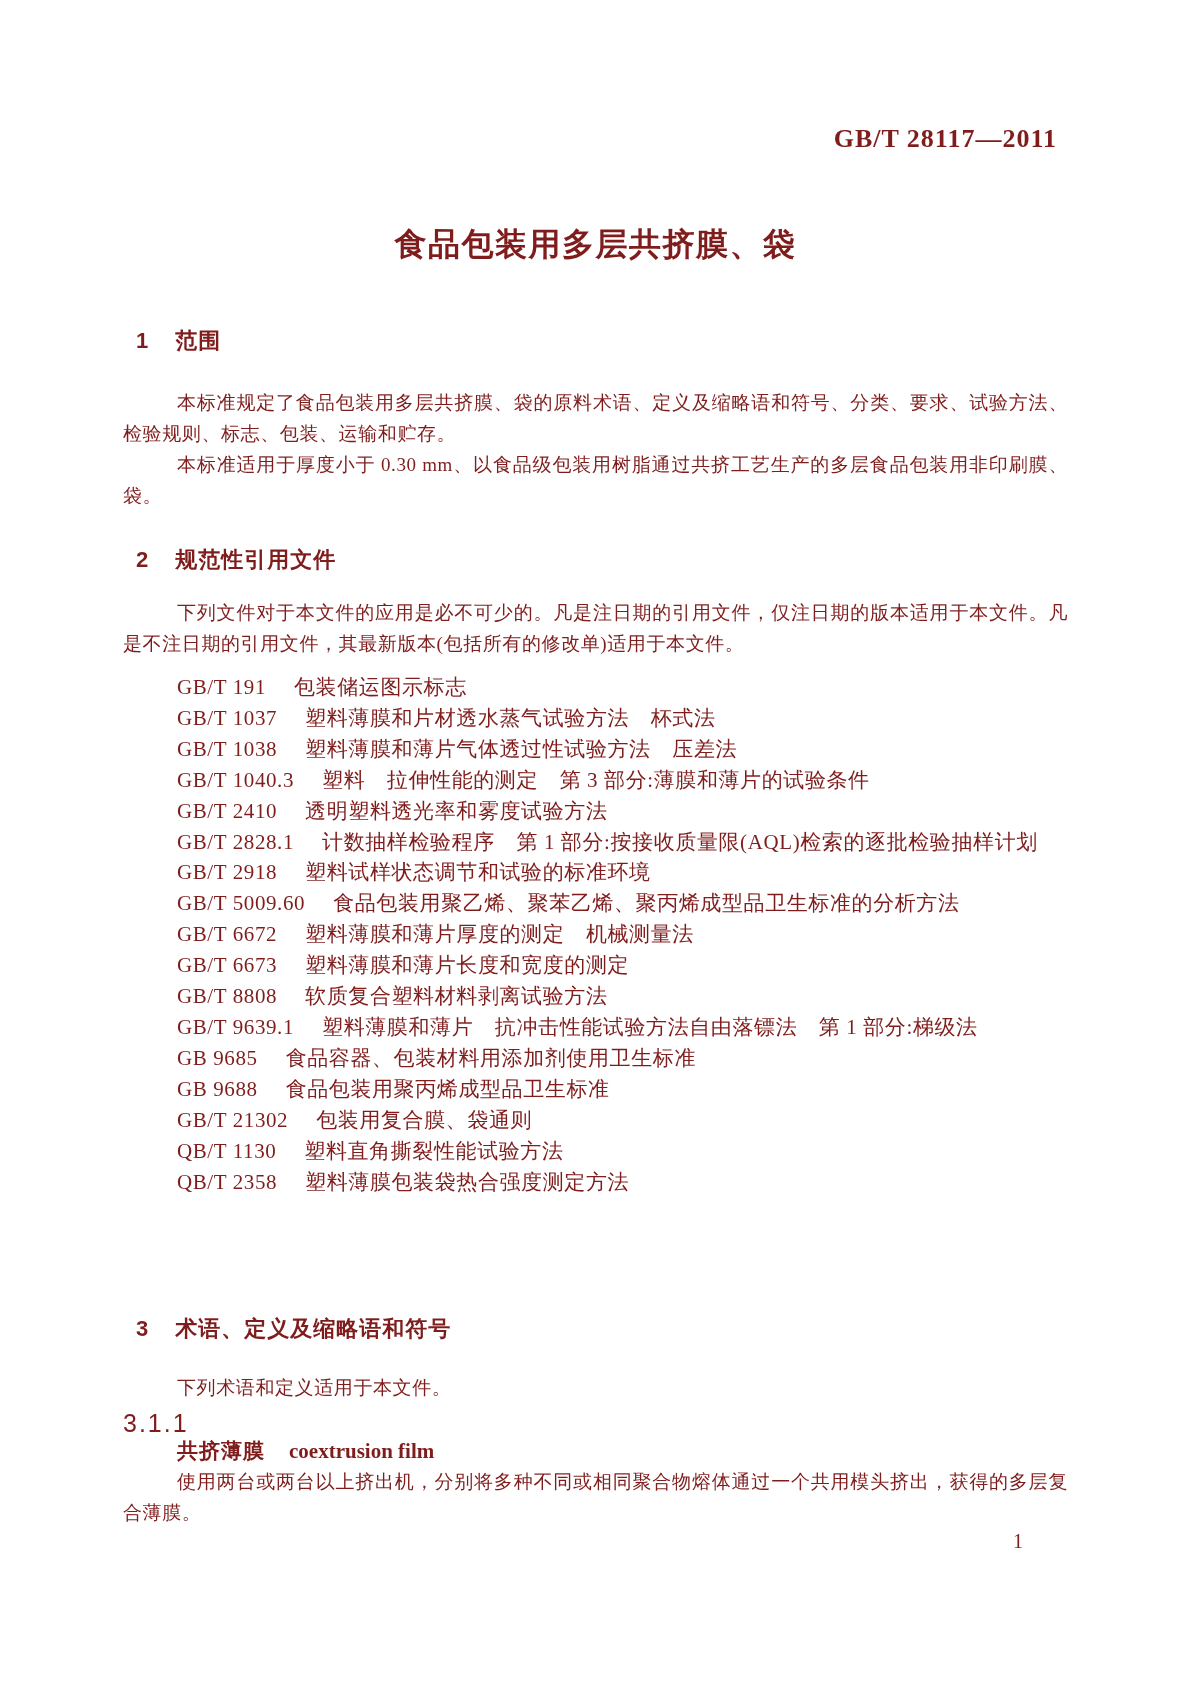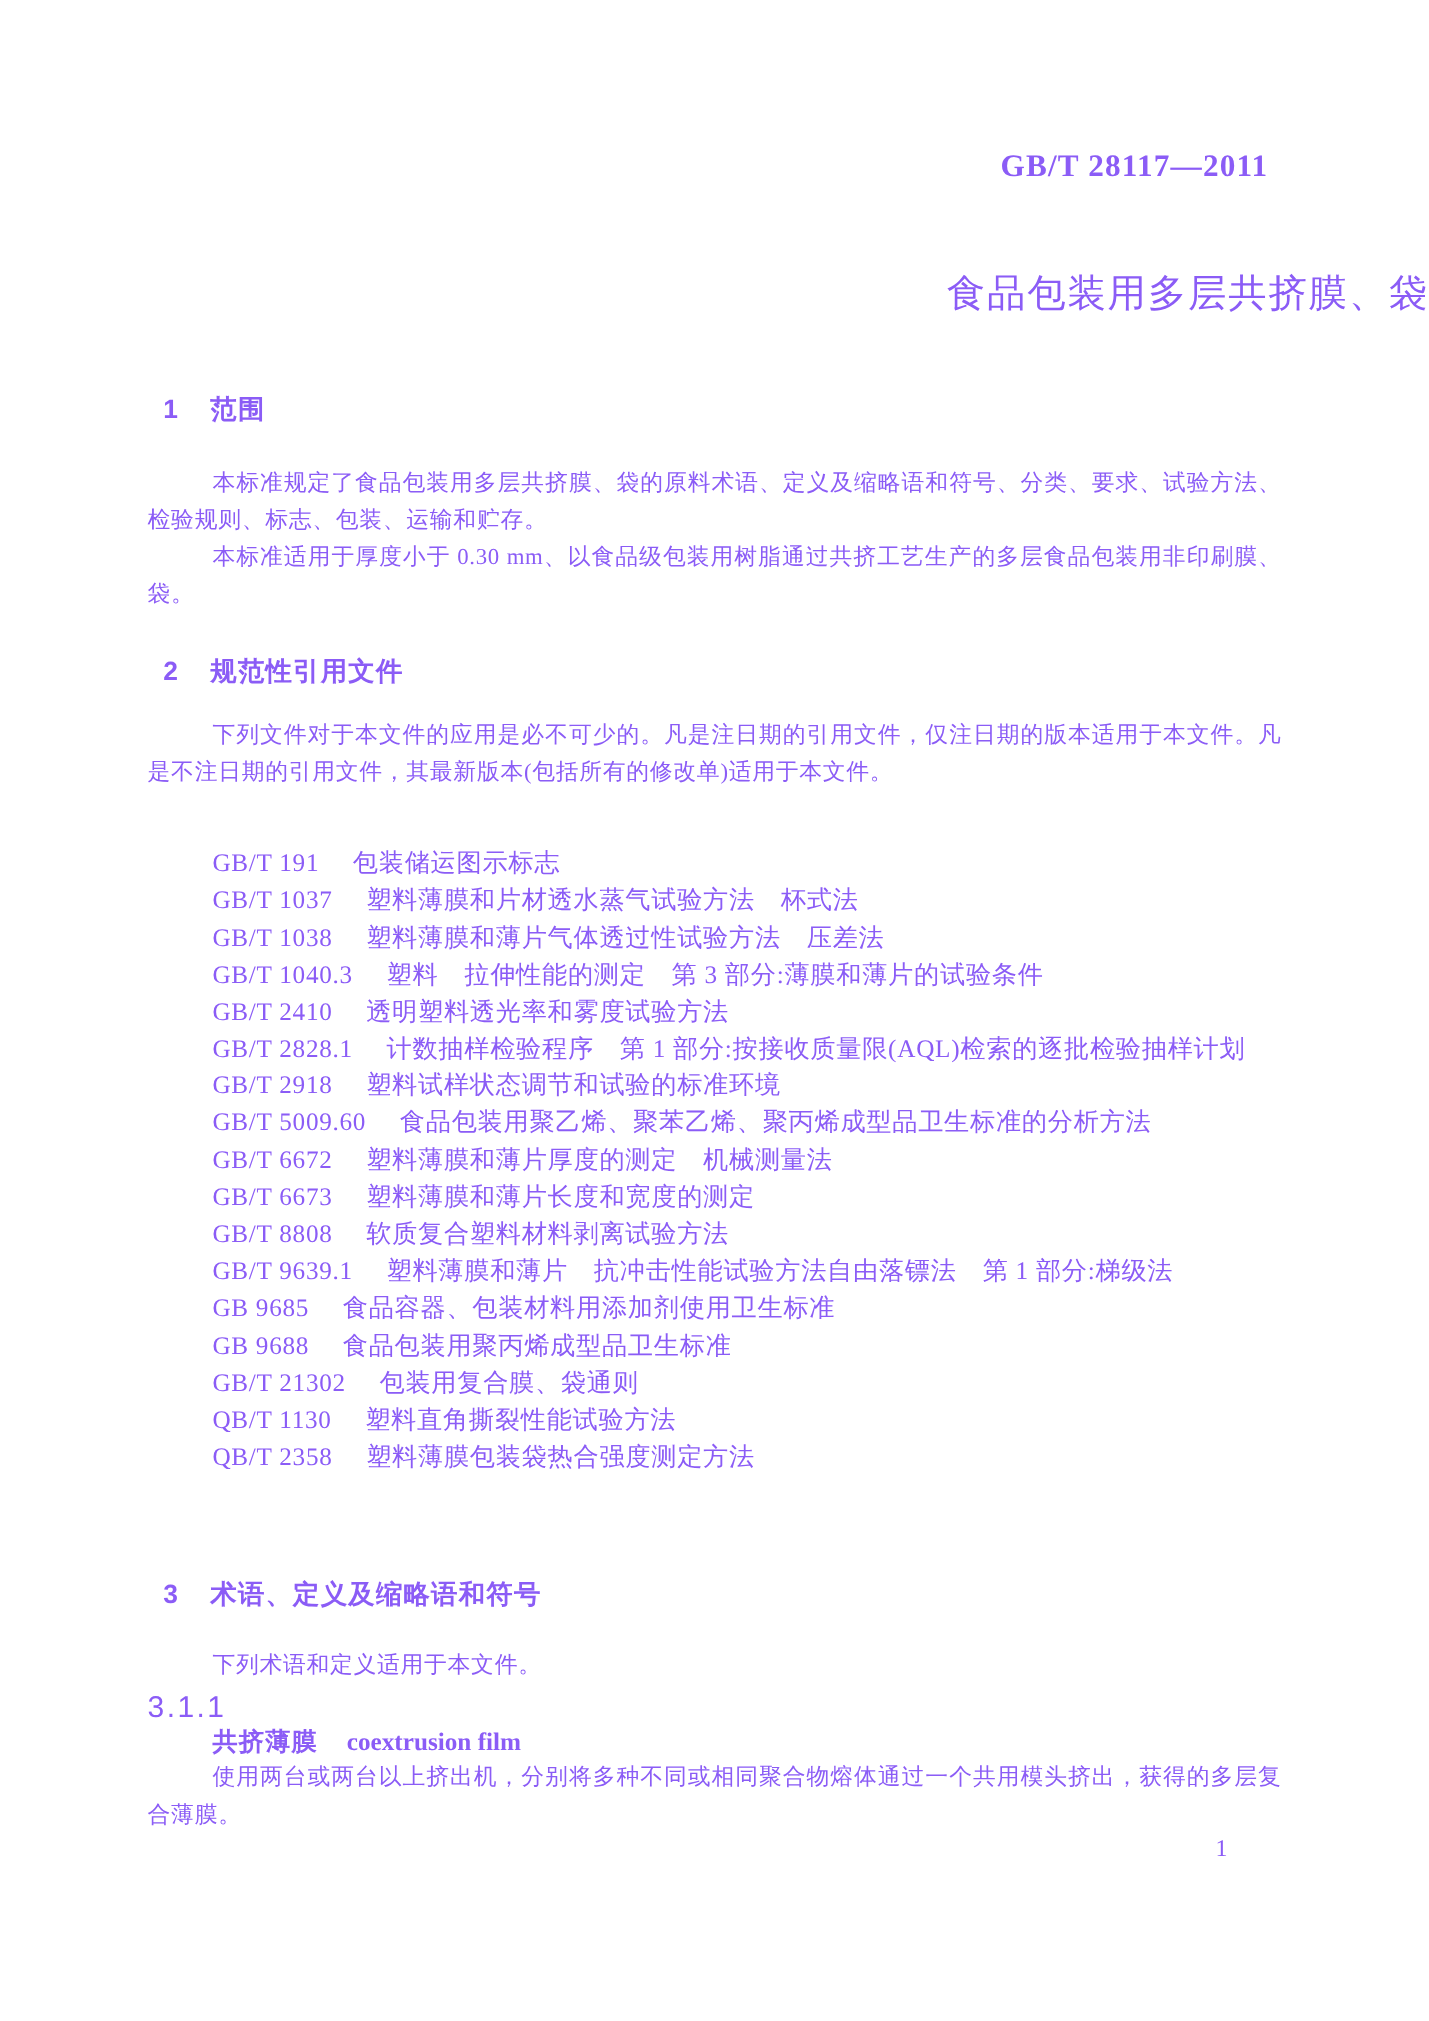--- a/index.html
+++ b/index.html
@@ -2,36 +2,36 @@
 <html><head>
 <meta charset="utf-8">
 <style>
   html,body{margin:0;padding:0;background:#ffffff;}
   .page{
     position:relative;
     width:1191px;height:1684px;
     background:#ffffff;
     overflow:hidden;
     font-family:"Liberation Serif","DejaVu Serif",serif;
-    color:#8b5cf6;
+    color:#7f1d1d;
   }
   .abs{position:absolute;margin:0;}
   .content{left:123px;width:945px;}
   
   .std-code{
     top:124px;right:134px;
     font-size:26px;font-weight:bold;letter-spacing:1px;
     font-family:"Liberation Serif","DejaVu Serif",serif;
   }
   
   .doc-title{
     top:224px;left:0;width:1191px;
-    text-align:right;
+    text-align:center;
     font-family:"Liberation Sans","DejaVu Sans",sans-serif;
-    font-weight:normal;font-size:32px;letter-spacing:1.5px;
+    font-weight:bold;font-size:32px;letter-spacing:1.5px;
     line-height:40px;
   }
   
   .sec-heading{
     font-family:"Liberation Sans","DejaVu Sans",sans-serif;
     font-weight:bold;font-size:22px;line-height:28px;
     letter-spacing:1px;padding-left:13px;box-sizing:border-box;
   }
   .sec-heading .sec-num{margin-right:26px;}
   .sub-heading .sec-num{margin-right:16px;}
@@ -82,21 +82,21 @@
     <span class="sec-num">1</span><span>范围</span>
   </div>
   <p class="abs content body-text" style="top:387px">本标准规定了食品包装用多层共挤膜、袋的原料术语、定义及缩略语和符号、分类、要求、试验方法、检验规则、标志、包装、运输和贮存。</p>
   <p class="abs content body-text" style="top:449px">本标准适用于厚度小于 0.30 mm、以食品级包装用树脂通过共挤工艺生产的多层食品包装用非印刷膜、袋。</p>
 
   <div class="abs content sec-heading" style="top:546px">
     <span class="sec-num">2</span><span>规范性引用文件</span>
   </div>
   <p class="abs content body-text" style="top:597px">下列文件对于本文件的应用是必不可少的。凡是注日期的引用文件，仅注日期的版本适用于本文件。凡是不注日期的引用文件，其最新版本(包括所有的修改单)适用于本文件。</p>
 
-  <ul class="abs content ref-list" style="top:704px">
+  <ul class="abs content ref-list" style="top:672px">
     <li><span class="code">GB/T 191</span><span>包装储运图示标志</span></li>
     <li><span class="code">GB/T 1037</span><span>塑料薄膜和片材透水蒸气试验方法　杯式法</span></li>
     <li><span class="code">GB/T 1038</span><span>塑料薄膜和薄片气体透过性试验方法　压差法</span></li>
     <li><span class="code">GB/T 1040.3</span><span>塑料　拉伸性能的测定　第 3 部分:薄膜和薄片的试验条件</span></li>
     <li><span class="code">GB/T 2410</span><span>透明塑料透光率和雾度试验方法</span></li>
     <li><span class="code">GB/T 2828.1</span><span>计数抽样检验程序　第 1 部分:按接收质量限(AQL)检索的逐批检验抽样计划</span></li>
     <li><span class="code">GB/T 2918</span><span>塑料试样状态调节和试验的标准环境</span></li>
     <li><span class="code">GB/T 5009.60</span><span>食品包装用聚乙烯、聚苯乙烯、聚丙烯成型品卫生标准的分析方法</span></li>
     <li><span class="code">GB/T 6672</span><span>塑料薄膜和薄片厚度的测定　机械测量法</span></li>
     <li><span class="code">GB/T 6673</span><span>塑料薄膜和薄片长度和宽度的测定</span></li>

